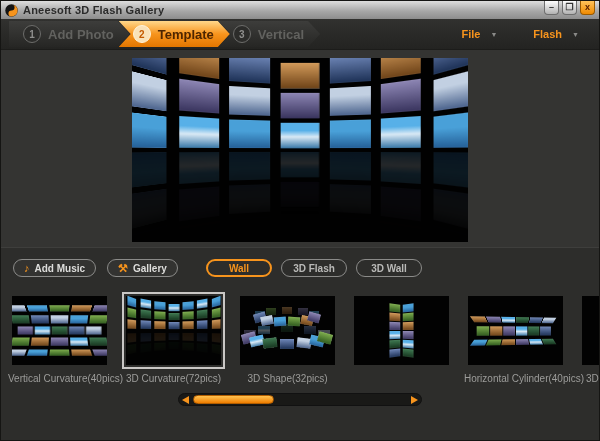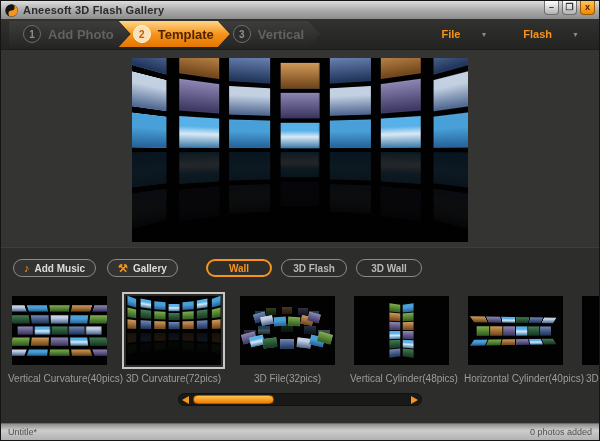--- a/index.html
+++ b/index.html
@@ -25,21 +25,21 @@
   .steps{display:flex;margin-left:8px;}
   .step{height:26px;display:flex;align-items:center;padding:0 16px 0 14px;margin-left:-11px;
     background:linear-gradient(#3d3d3b,#262624);color:#62625f;font-weight:bold;font-size:13px;
     clip-path:polygon(0 0,calc(100% - 12px) 0,100% 50%,calc(100% - 12px) 100%,0 100%,12px 50%);}
   .step:first-child{margin-left:0;clip-path:polygon(0 0,calc(100% - 12px) 0,100% 50%,calc(100% - 12px) 100%,0 100%);}
   .step.active{background:linear-gradient(#ffd78a,#f7941d 50%,#e27600);color:#4d2500;z-index:2;}
   .stepnum{width:16px;height:16px;border-radius:50%;background:#2c2c2a;border:1px solid #6d6d6b;
     color:#8f8f8d;display:flex;align-items:center;justify-content:center;font-size:10px;margin-right:7px;flex:0 0 auto;}
   .step.active .stepnum{background:#f9e2b9;border-color:#fff2d8;color:#c45a00;}
   .menus{position:absolute;right:20px;top:0;height:100%;display:flex;align-items:center;gap:36px;}
-  .menu{display:flex;align-items:center;gap:20px;cursor:default;}
+  .menu{display:flex;align-items:center;gap:10px;cursor:default;}
   .menu .mlabel{color:#f7941d;font-weight:bold;font-size:11px;}
   .menu .caret{color:#8a8a88;font-size:7px;}
   
   .preview-area{height:197px;background:#343432;border-bottom:1px solid #3e3e3c;
     display:flex;justify-content:center;}
   .stage{width:336px;height:184px;margin-top:8px;background:#010101;overflow:hidden;
     display:flex;align-items:center;justify-content:center;}
   
   .pwrow{display:flex;align-items:center;justify-content:center;}
   .colwrap{display:flex;flex-direction:column;}
@@ -413,21 +413,21 @@
             <div class="ph p1 cone-ph" style="width: 12px; height: 8px; left: 78.0912px; top: 33.5279px; opacity: 0.35; z-index: 1;"></div>
             <div class="ph p5 cone-ph" style="width: 14px; height: 10px; left: 1.97781px; top: 36.7802px; transform: rotate(-15.5988deg); z-index: 3;"></div>
             <div class="ph p6 cone-ph" style="width: 14px; height: 10px; left: 9.50857px; top: 39.9879px; transform: rotate(-12.5093deg); z-index: 3;"></div>
             <div class="ph p7 cone-ph" style="width: 14px; height: 10px; left: 23.0785px; top: 42.2078px; transform: rotate(-6.94214deg); z-index: 3;"></div>
             <div class="ph p0 cone-ph" style="width: 14px; height: 10px; left: 40px; top: 43px; transform: rotate(-9.79717e-16deg); z-index: 3;"></div>
             <div class="ph p1 cone-ph" style="width: 14px; height: 10px; left: 56.9215px; top: 42.2078px; transform: rotate(6.94214deg); z-index: 3;"></div>
             <div class="ph p2 cone-ph" style="width: 14px; height: 10px; left: 70.4914px; top: 39.9879px; transform: rotate(12.5093deg); z-index: 3;"></div>
             <div class="ph p3 cone-ph" style="width: 14px; height: 10px; left: 78.0222px; top: 36.7802px; transform: rotate(15.5988deg); z-index: 3;"></div>
           </div>
         </div>
-      <div class="tpl-label">3D File(32pics)</div>
+      <div class="tpl-label">3D Shape(32pics)</div>
     </div>
     <div class="tpl">
       <div class="tpl-thumb">
           <div class="tpl-inner" id="t3">
             <div class="pwrow" style="gap: 1px;">
               <div class="colwrap" style="transform: perspective(90px) rotateY(26deg) scale(1);">
                 <div class="pcol" style="gap: 1px;">
                   <div class="ph p3" style="width: 12px; height: 8px;"></div>
                   <div class="ph p4" style="width: 12px; height: 8px;"></div>
                   <div class="ph p5" style="width: 12px; height: 8px;"></div>
@@ -442,21 +442,20 @@
                   <div class="ph p3" style="width: 12px; height: 8px;"></div>
                   <div class="ph p4" style="width: 12px; height: 8px;"></div>
                   <div class="ph p5" style="width: 12px; height: 8px;"></div>
                   <div class="ph p6" style="width: 12px; height: 8px;"></div>
                   <div class="ph p7" style="width: 12px; height: 8px;"></div>
                 </div>
               </div>
             </div>
           </div>
         </div>
-      <div class="tpl-label">Vertical Cylinder(48pics)</div>
     </div>
     <div class="tpl">
       <div class="tpl-thumb">
           <div class="tpl-inner" id="t4">
             <div style="display: flex; flex-direction: column; gap: 1px; transform: perspective(200px) rotateY(14deg);">
               <div style="transform: perspective(90px) rotateX(-55deg) scale(1.02);">
                 <div class="prow" style="gap: 1px;">
                   <div class="ph p4" style="width: 13px; height: 10px;"></div>
                   <div class="ph p5" style="width: 13px; height: 10px;"></div>
                   <div class="ph p6" style="width: 13px; height: 10px;"></div>
@@ -499,18 +498,14 @@
   </div>
 
   <div class="scrollwrap">
     <div class="scrollbar">
       <div class="sb-arrow sb-left"></div>
       <div class="sb-thumb"></div>
       <div class="sb-arrow sb-right"></div>
     </div>
   </div>
 
-  <div class="statusbar">
-    <span>Untitle*</span>
-    <span>0 photos added</span>
-  </div>
 
 </div>
 
 </body></html>

